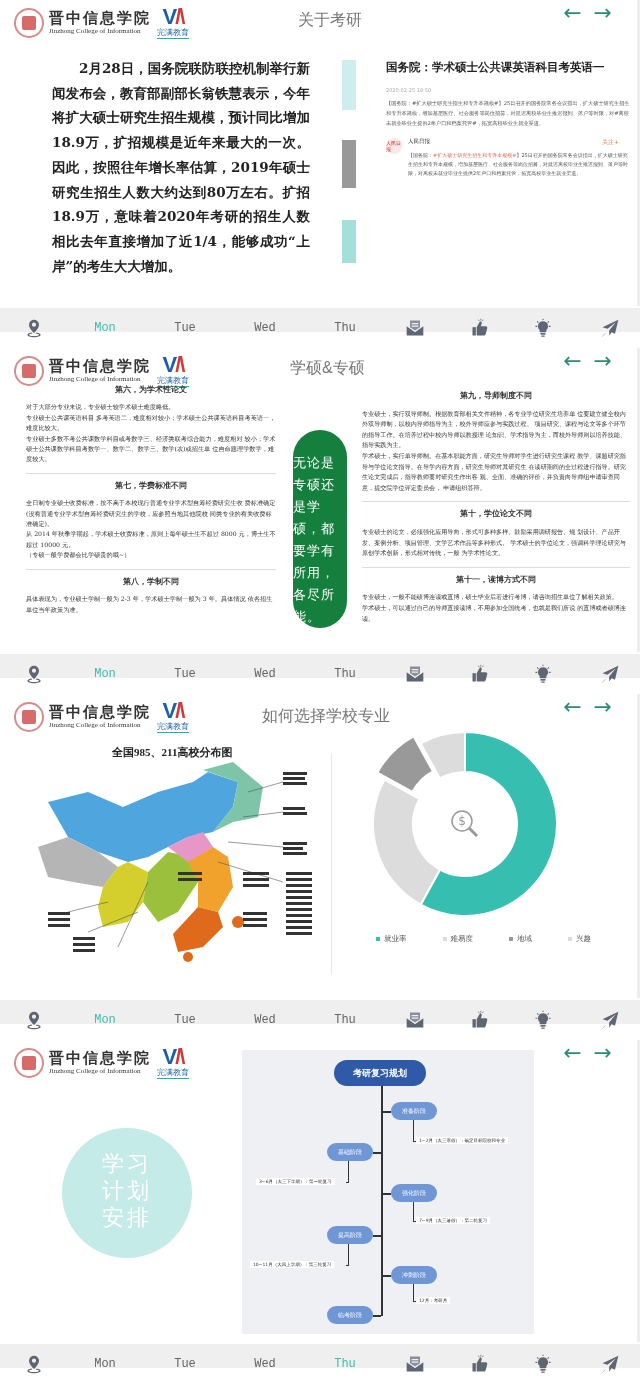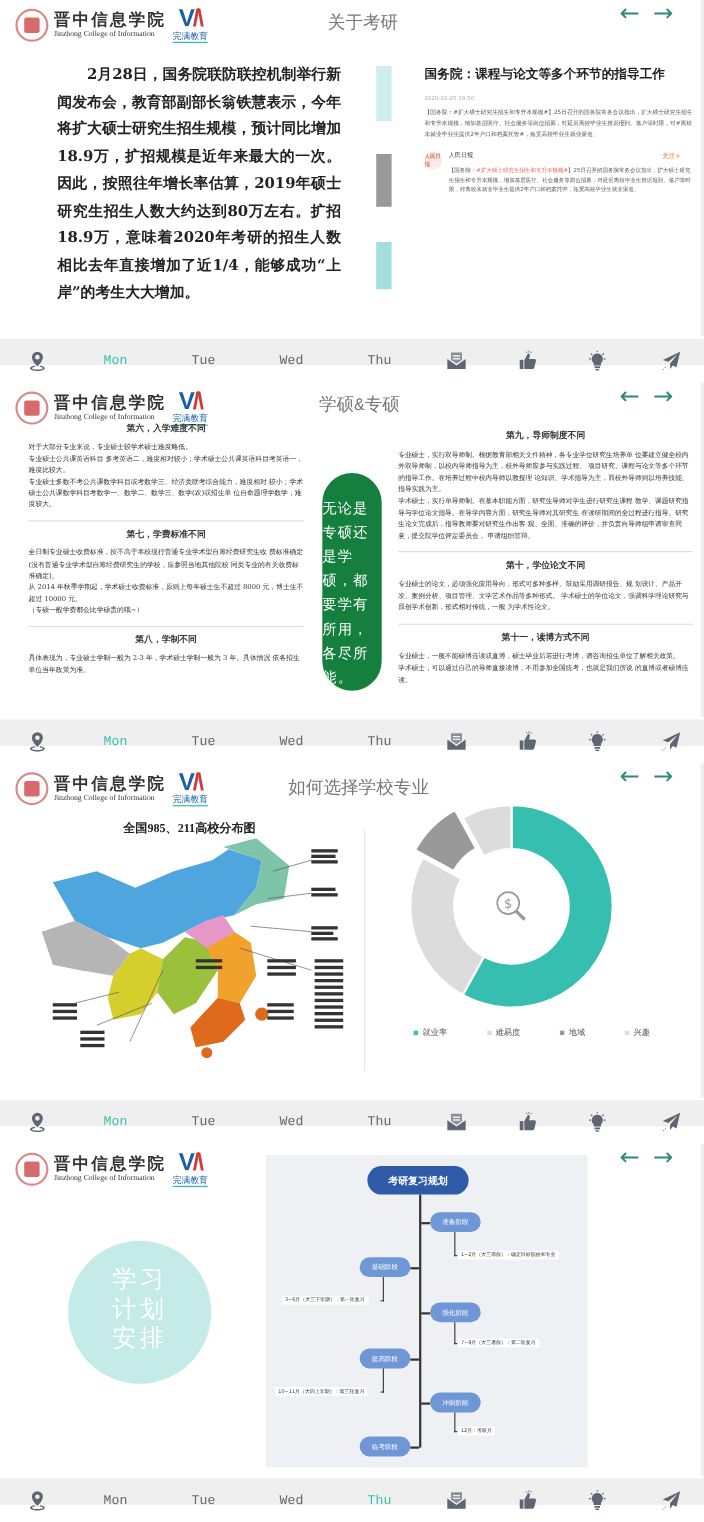--- a/index.html
+++ b/index.html
@@ -9,21 +9,21 @@
   .logo { position: absolute; left: 14px; top: 6px; display: flex; align-items: center; }
   .seal { width: 30px; height: 30px; border-radius: 50%; border: 2px solid #d98b8b; display: flex; align-items: center; justify-content: center; color: #c44; font-size: 11px; }
   .seal span { width: 14px; height: 14px; background: #d76a6a; border-radius: 2px; display:block;}
   .college { margin-left: 5px; display: flex; flex-direction: column; }
   .college .cn { font-family: "DejaVu Serif", serif; font-size: 15px; font-weight: bold; letter-spacing: 2px; color: #333; line-height: 18px; }
   .college .en { font-family: "Liberation Serif", serif; font-size: 7px; color: #333; line-height: 9px; }
   .vm { margin-left: 6px; display: flex; flex-direction: column; align-items: center; }
   .vm .mark { font-family: "Liberation Sans", sans-serif; font-weight: bold; font-size: 22px; line-height: 22px; letter-spacing: -2px; }
   .vm .mark .v { color: #1a5fa8; } .vm .mark .m { color: #d23a3a; }
   .vm .sub { font-size: 8px; color: #1a5fa8; line-height: 10px; font-family: "DejaVu Sans", sans-serif; border-bottom: 1px solid #14b8a6;}
-  .title { position: absolute; top: 10px; font-family: Liberation Mono, monospace; font-size: 16px; color: #777; }
+  .title { position: absolute; top: 10px; font-family: Liberation Sans, sans-serif; font-size: 16px; color: #777; }
   .arrows { position: absolute; right: 28px; top: 0px; display: flex; gap: 12px; color: #2e8a78; font-size: 22px; font-family: "DejaVu Sans", sans-serif; }
   .navbar { position: absolute; left: 0; width: 640px; height: 24px; background: #efefef; display: flex; align-items: center; }
   .nav-item { position: absolute; top: 0; height: 40px; display: flex; align-items: center; justify-content: center; font-family: "Liberation Mono", monospace; font-size: 12px; color: #666; }
   .nav-item.active { color: #3cbfae; }
   .nav-icon svg { width: 20px; height: 20px; fill: #5f6673; }
   
   .s1-text { position: absolute; left: 52px; top: 56px; width: 258px; font-size: 13.5px; line-height: 24.7px; text-align: justify; color: #222; font-weight: bold; font-family: "DejaVu Serif", serif; }
   .bar { position: absolute; left: 342px; width: 14px; }
   .news { position: absolute; left: 386px; top: 60px; width: 245px; font-family: "DejaVu Sans", sans-serif; }
   .news h2 { font-size: 11.5px; font-weight: bold; color: #222; }
@@ -84,21 +84,21 @@
     <div class="arrows">
       <span>←</span>
       <span>→</span>
     </div>
   </div>
   <div class="s1-text" style="text-indent:2em;">2月28日，国务院联防联控机制举行新闻发布会，教育部副部长翁铁慧表示，今年将扩大硕士研究生招生规模，预计同比增加18.9万，扩招规模是近年来最大的一次。因此，按照往年增长率估算，2019年硕士研究生招生人数大约达到80万左右。扩招18.9万，意味着2020年考研的招生人数相比去年直接增加了近1/4，能够成功“上岸”的考生大大增加。</div>
   <div class="bar" style="top:60px;height:50px;background:#cdeeed;"></div>
   <div class="bar" style="top:140px;height:48px;background:#999;"></div>
   <div class="bar" style="top:220px;height:43px;background:#a4e0db;"></div>
   <div class="news">
-    <h2>国务院：课程与论文等多个环节的指导工作</h2>
+    <h2>国务院：学术硕士公共课英语科目考英语一</h2>
     <div class="date">2020-02-25 19:50</div>
     <div class="body">【国务院：#扩大硕士研究生招生和专升本规模#】25日召开的国务院常务会议指出，扩大硕士研究生招生和专升本规模，增加基层医疗、社会服务等岗位招募，对延迟离校毕业生推迟报到、落户等时限，对#离校未就业毕业生提供2年户口和档案托管#，拓宽高校毕业生就业渠道。</div>
     <div class="weibo">
       <div class="av">人民日报</div>
       <div class="name">人民日报</div>
       <div class="follow">关注+</div>
       <div class="wt"><span>【国务院：</span><span class="red">#扩大硕士研究生招生和专升本规模#</span><span>】25日召开的国务院常务会议指出，扩大硕士研究生招生和专升本规模，增加基层医疗、社会服务等岗位招募，对延迟离校毕业生推迟报到、落户等时限，对离校未就业毕业生提供2年户口和档案托管，拓宽高校毕业生就业渠道。</span></div>
     </div>
   </div>
 </div>
@@ -158,21 +158,21 @@
         <div class="sub">完满教育</div>
       </div>
     </div>
     <div class="title" style="left:290px;top:10px;">学硕&amp;专硕</div>
     <div class="arrows">
       <span>←</span>
       <span>→</span>
     </div>
   </div>
   <div class="s2-left">
-    <div class="sec-h">第六，入学难度不同</div>
+    <div class="sec-h">第六，为学术性论文</div>
     <div style="white-space:pre-line;">对于大部分专业来说，专业硕士较学术硕士难度略低。
 专业硕士公共课英语科目 多考英语二，难度相对较小；学术硕士公共课英语科目考英语一，难度比较大。
 专业硕士多数不考公共课数学科目或考数学三、经济类联考综合能力，难度相对 较小；学术硕士公共课数学科目考数学一、数学二、数学三、数学(农)或招生单 位自命题理学数学，难度较大。</div>
     <div class="divider"></div>
     <div class="sec-h">第七，学费标准不同</div>
     <div style="white-space:pre-line;">全日制专业硕士收费标准，按不高于本校现行普通专业学术型自筹经费研究生收 费标准确定(没有普通专业学术型自筹经费研究生的学校，应参照当地其他院校 同类专业的有关收费标准确定)。
 从 2014 年秋季学期起，学术硕士收费标准，原则上每年硕士生不超过 8000 元，博士生不超过 10000 元。
 （专硕一般学费都会比学硕贵的哦~）</div>
     <div class="divider"></div>
     <div class="sec-h">第八，学制不同</div>

